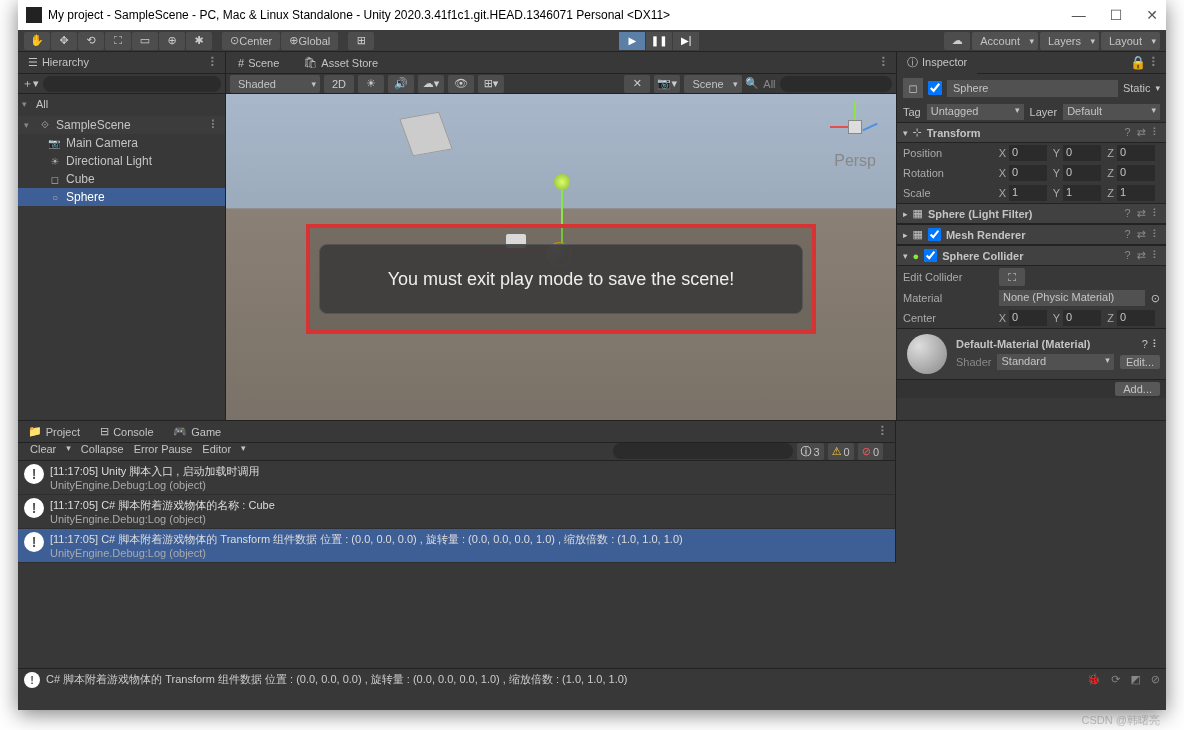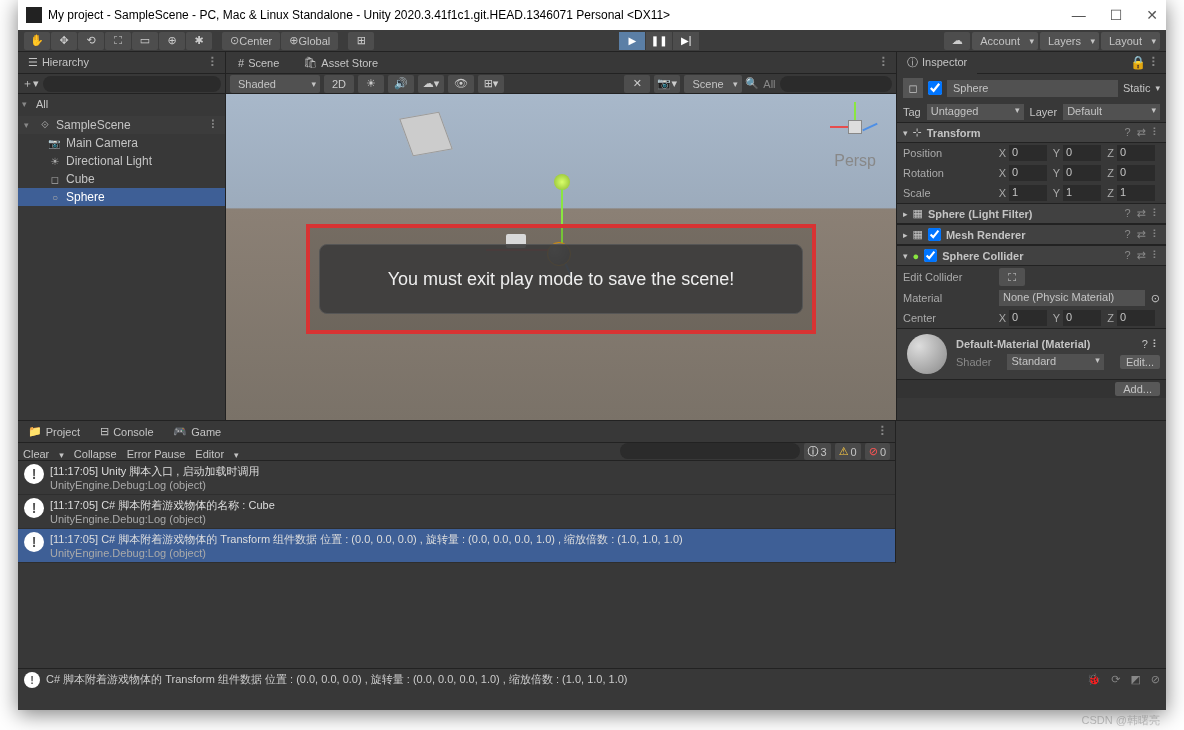--- a/index.html
+++ b/index.html
@@ -76,21 +76,21 @@
 .xyz-row { display: flex; padding: 2px 6px; align-items: center; gap: 3px; }
 .xyz-label { width: 90px; color: #aaa; }
 .xyz-axis { color: #aaa; width: 10px; text-align: right; }
 .xyz-val { width: 38px; background: #2b2b2b; height: 16px; padding: 1px 3px; }
 .mat-preview { width: 40px; height: 40px; background: radial-gradient(circle at 30% 30%, #ddd, #888); border-radius: 50%; margin: 2px 4px; }
 
 .bottom-panel { height: 248px; background: #383838; border-top: 1px solid #222; display: flex; flex-direction: column; }
 .bottom-tabs { height: 22px; display: flex; align-items: center; border-bottom: 1px solid #222; }
 .bottom-tab { font-size: 11px; padding: 3px 10px; display: flex; align-items: center; gap: 4px; }
 .bottom-tab.active { background: #383838; }
-.console-toolbar { height: 18px; display: flex; align-items: flex-end; padding: 0 5px; font-size: 11px; gap: 10px; border-bottom: 1px solid #222; }
+.console-toolbar { height: 18px; display: flex; align-items: flex-start; padding: 0 12px; font-size: 11px; gap: 10px; border-bottom: 1px solid #222; }
 .console-right { margin-left: auto; display: flex; gap: 4px; }
 .console-badge { display: flex; align-items: center; gap: 2px; padding: 1px 4px; background: #4a4a4a; border-radius: 2px; }
 .log-list { flex: 1; overflow: hidden; font-size: 11px; }
 .log-entry { display: flex; padding: 3px 6px; gap: 6px; border-bottom: 1px solid #2e2e2e; }
 .log-entry.selected { background: #3e5f96; }
 .log-icon { width: 20px; height: 20px; background: #fff; border-radius: 50%; display: flex; align-items: center; justify-content: center; color: #555; font-weight: bold; font-size: 14px; flex-shrink: 0; }
 .log-text { display: flex; flex-direction: column; }
 .log-line1 { color: #ddd; }
 .log-line2 { color: #aaa; }
 
@@ -341,21 +341,21 @@
         </div>
 
         <div class="comp-header" style="background:#3c3c3c;">
           <div class="mat-preview"></div>
           <div style="flex:1;">
             <div style="display:flex;align-items:flex-start;gap:4px;">
               <span class="comp-title">Default-Material (Material)</span>
               <span>?</span>
                 <span>⠇</span>
             </div>
-            <div style="display:flex;gap:16px;align-items:center;margin-top:3px;">
+            <div style="display:flex;gap:6px;align-items:center;margin-top:3px;">
               <span style="color:#888;">Shader</span>
               <div class="insp-field insp-dd" style="flex:1;">Standard</div>
               <div style="background:#585858;padding:1px 6px;border-radius:2px;">Edit...</div>
             </div>
           </div>
         </div>
         <div class="insp-row" style="background:#333;">
 
           <div style="margin-left:auto;background:#585858;padding:1px 8px;border-radius:2px;">Add...</div>
         </div>

